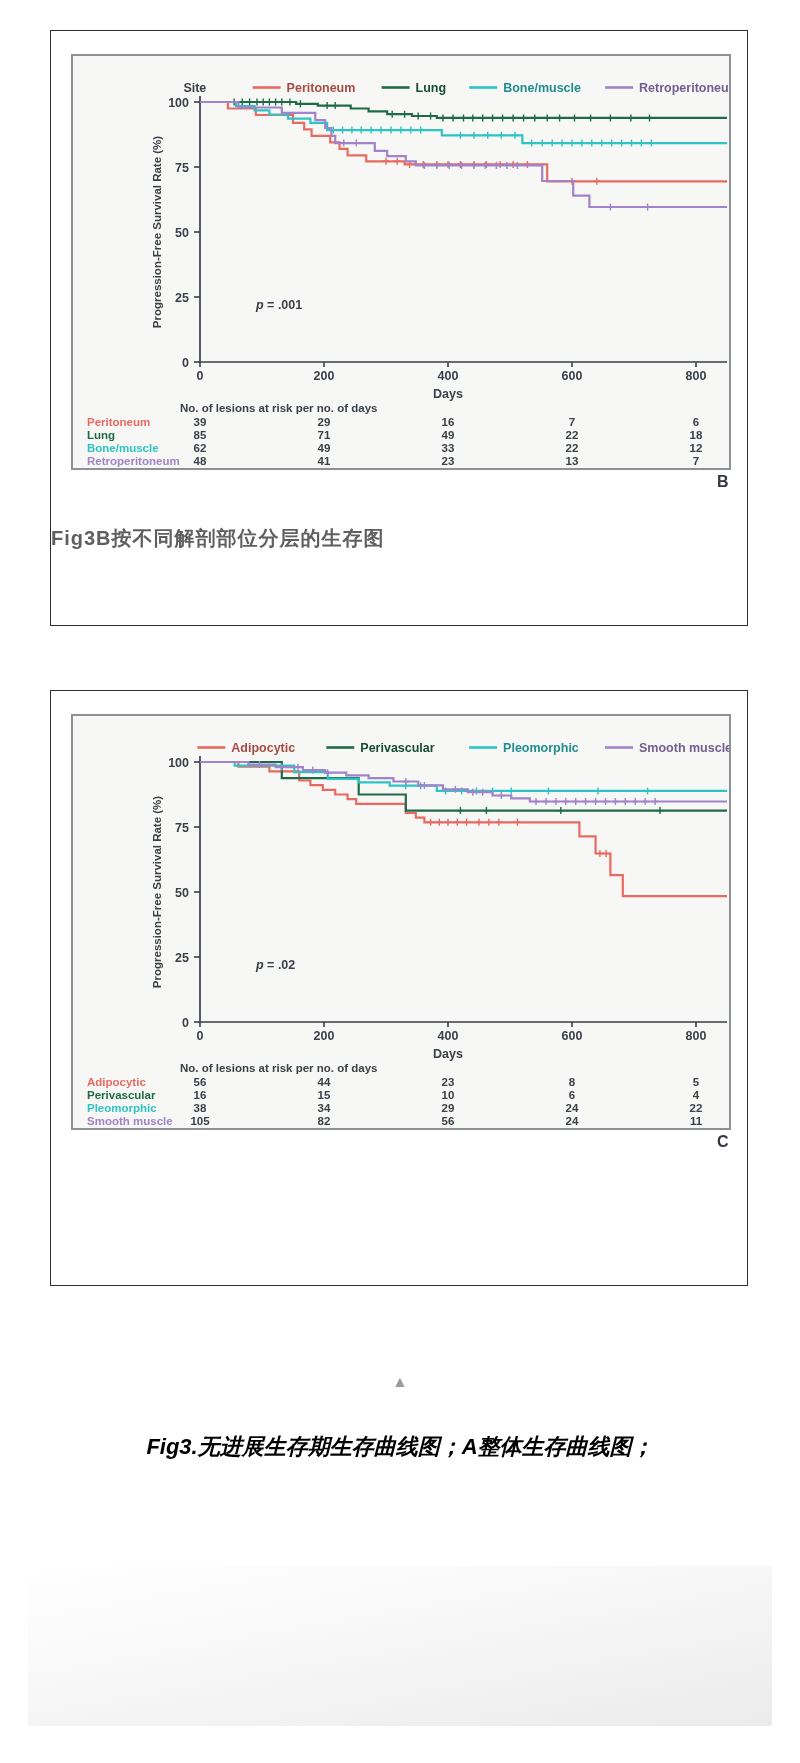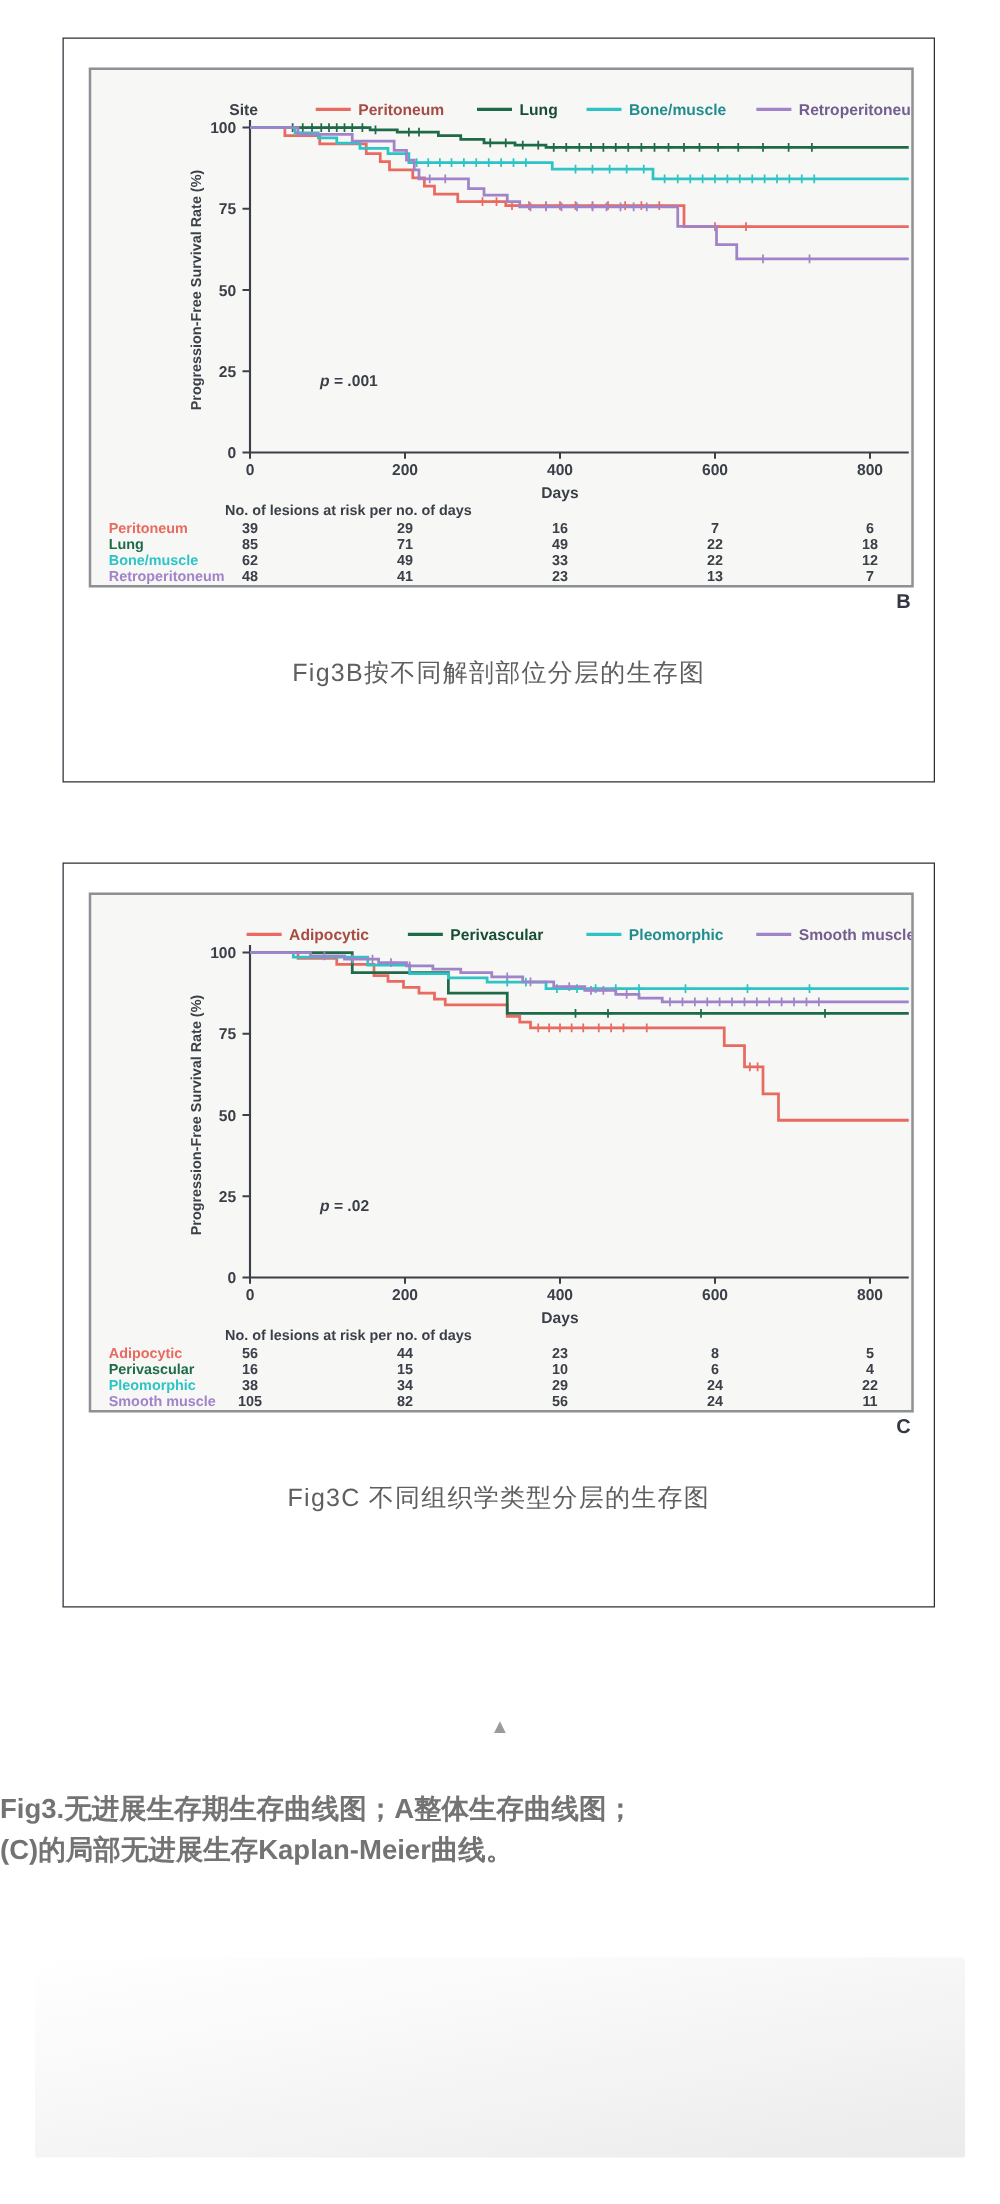--- a/index.html
+++ b/index.html
@@ -18,33 +18,34 @@
     background:#f7f7f5;border:2px solid #8d9094;box-sizing:content-box;
   }
   .fig-inner svg{display:block;width:656px;height:412px;}
 
   .panel-letter{
     position:absolute;right:18px;top:442px;
     font-size:16px;font-weight:bold;color:#333842;letter-spacing:.5px;
   }
   .fig-caption{
     position:absolute;left:0;top:494px;width:100%;
-    text-align:center;font-size:20px;color:#5f5f5f;font-weight:400;
+    font-size:20px;color:#5f5f5f;font-weight:700;
     letter-spacing:1px;
   }
 
   .collapse-triangle{
     position:absolute;top:1374px;left:0;width:100%;text-align:center;
     font-size:16px;color:#9b9b9b;line-height:1;cursor:pointer;
   }
 
   .footer-caption{
     position:absolute;top:1430px;left:0;width:100%;
-    text-align:left;color:#737373;font-size:22px;line-height:33px;
+    text-align:center;color:#000000;font-size:22px;line-height:33px;
     font-weight:600;
+    font-style:italic;
   }
 
   .footer-gradient-panel{
     position:absolute;left:28px;top:1566px;width:744px;height:160px;
     background:linear-gradient(170deg,#ffffff 0%,#f7f7f7 45%,#ebebeb 100%);
     border-radius:2px;
   }
 </style>
 </head>
 <body>
@@ -190,25 +191,23 @@
           <text x="623" y="396" text-anchor="middle" font-size="11.5" font-weight="bold" fill="#3a3f48">22</text>
           <text x="14" y="409" font-size="11.5" font-weight="bold" fill="#a083c9">Smooth muscle</text>
           <text x="127" y="409" text-anchor="middle" font-size="11.5" font-weight="bold" fill="#3a3f48">105</text>
           <text x="251" y="409" text-anchor="middle" font-size="11.5" font-weight="bold" fill="#3a3f48">82</text>
           <text x="375" y="409" text-anchor="middle" font-size="11.5" font-weight="bold" fill="#3a3f48">56</text>
           <text x="499" y="409" text-anchor="middle" font-size="11.5" font-weight="bold" fill="#3a3f48">24</text>
           <text x="623" y="409" text-anchor="middle" font-size="11.5" font-weight="bold" fill="#3a3f48">11</text>
         </svg>
       </div>
     <div class="panel-letter">C</div>
-    <div class="fig-caption">Fig3C 不同组织学类型分层的生存图</div>
   </div>
 
   <div class="collapse-triangle">▲</div>
 
   <div class="footer-caption">
     <div>Fig3.无进展生存期生存曲线图；A整体生存曲线图；</div>
-    <div>(C)的局部无进展生存Kaplan-Meier曲线。</div>
   </div>
 
   <div class="footer-gradient-panel"></div>
 
 </div>
 
 </body></html>

